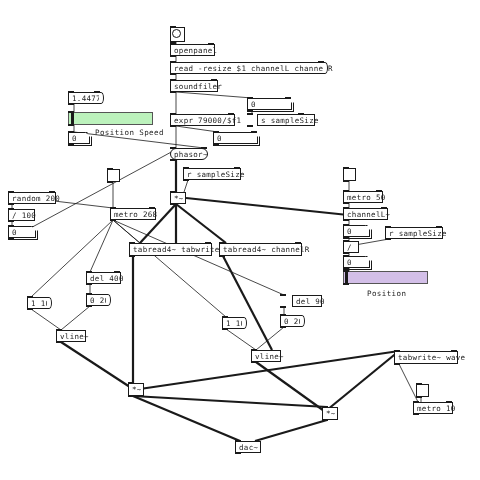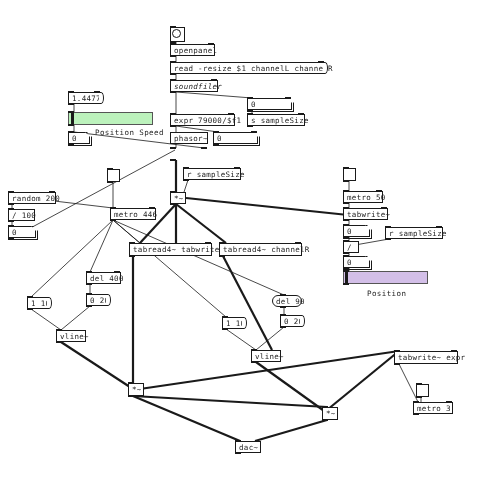--- a/index.html
+++ b/index.html
@@ -190,43 +190,43 @@
       <div class="nub" style="left: 170px; top: 41px;"></div>
       <div class="nub" style="left: 170px; top: 26px;"></div>
       <div class="node obj" style="left: 170px; top: 44px; width: 45px; height: 12px;">openpanel</div>
       <div class="nub" style="left: 170px; top: 43px;"></div>
       <div class="nub" style="left: 170px; top: 55px;"></div>
       <div class="nub" style="left: 208px; top: 43px;"></div>
       <div class="node msg" style="left: 170px; top: 62px; width: 155px; height: 12px;">read -resize $1 channelL channelR</div>
       <div class="nub" style="left: 170px; top: 61px;"></div>
       <div class="nub" style="left: 170px; top: 73px;"></div>
       <div class="nub" style="left: 318px; top: 61px;"></div>
-      <div class="node obj" style="left: 170px; top: 80px; width: 48px; height: 12px; font-style: italic;">soundfiler</div>
+      <div class="node obj" style="left: 170px; top: 80px; width: 48px; height: 12px;">soundfiler</div>
       <div class="nub" style="left: 170px; top: 79px;"></div>
       <div class="nub" style="left: 170px; top: 91px;"></div>
       <div class="nub" style="left: 211px; top: 79px;"></div>
       <div class="node num" style="left: 247px; top: 98px; width: 45px; height: 12px;">0</div>
       <div class="num-outline" style="left: 247px; top: 98px; width: 45px; height: 12px;"></div>
       <div class="nub" style="left: 247px; top: 97px;"></div>
       <div class="nub" style="left: 247px; top: 109px;"></div>
       <div class="nub" style="left: 285px; top: 97px;"></div>
-      <div class="node obj" style="left: 247px; top: 114px; width: 58px; height: 12px;">s sampleSize</div>
+      <div class="node obj" style="left: 257px; top: 114px; width: 58px; height: 12px;">s sampleSize</div>
       <div class="nub" style="left: 247px; top: 113px;"></div>
       <div class="nub" style="left: 247px; top: 125px;"></div>
       <div class="nub" style="left: 298px; top: 113px;"></div>
       <div class="node obj" style="left: 170px; top: 114px; width: 65px; height: 12px;">expr 79000/$f1</div>
       <div class="nub" style="left: 170px; top: 113px;"></div>
       <div class="nub" style="left: 170px; top: 125px;"></div>
       <div class="nub" style="left: 228px; top: 113px;"></div>
       <div class="node num" style="left: 213px; top: 132px; width: 45px; height: 12px;">0</div>
       <div class="num-outline" style="left: 213px; top: 132px; width: 45px; height: 12px;"></div>
       <div class="nub" style="left: 213px; top: 131px;"></div>
       <div class="nub" style="left: 213px; top: 143px;"></div>
       <div class="nub" style="left: 251px; top: 131px;"></div>
-      <div class="node obj" style="left: 170px; top: 132px; width: 38px; height: 12px;">phasor~</div>
+      <div class="node obj" style="left: 170px; top: 148px; width: 38px; height: 12px; border-radius: 6px;">phasor~</div>
       <div class="nub" style="left: 170px; top: 147px;"></div>
       <div class="nub" style="left: 170px; top: 159px;"></div>
       <div class="nub" style="left: 201px; top: 147px;"></div>
       <div class="node obj" style="left: 183px; top: 168px; width: 58px; height: 12px;">r sampleSize</div>
       <div class="nub" style="left: 183px; top: 167px;"></div>
       <div class="nub" style="left: 183px; top: 179px;"></div>
       <div class="nub" style="left: 234px; top: 167px;"></div>
       <div class="node obj" style="left: 170px; top: 192px; width: 16px; height: 12px;">*~</div>
       <div class="nub" style="left: 170px; top: 191px;"></div>
       <div class="nub" style="left: 170px; top: 203px;"></div>
@@ -251,21 +251,21 @@
       <div class="node obj" style="left: 8px; top: 209px; width: 27px; height: 12px;">/ 100</div>
       <div class="nub" style="left: 8px; top: 208px;"></div>
       <div class="nub" style="left: 8px; top: 220px;"></div>
       <div class="node num" style="left: 8px; top: 226px; width: 28px; height: 12px;">0</div>
       <div class="num-outline" style="left: 8px; top: 226px; width: 28px; height: 12px;"></div>
       <div class="nub" style="left: 8px; top: 225px;"></div>
       <div class="nub" style="left: 8px; top: 237px;"></div>
       <div class="toggle" style="left: 107px; top: 169px; width: 13px; height: 13px;"></div>
       <div class="nub" style="left: 107px; top: 181px;"></div>
       <div class="nub" style="left: 107px; top: 168px;"></div>
-      <div class="node obj" style="left: 110px; top: 208px; width: 46px; height: 12px;">metro 446</div>
+      <div class="node obj" style="left: 110px; top: 208px; width: 46px; height: 12px;">metro 268</div>
       <div class="nub" style="left: 110px; top: 207px;"></div>
       <div class="nub" style="left: 110px; top: 219px;"></div>
       <div class="nub" style="left: 149px; top: 207px;"></div>
       <div class="node obj" style="left: 129px; top: 243px; width: 83px; height: 13px;">tabread4~ tabwrite</div>
       <div class="nub" style="left: 129px; top: 242px;"></div>
       <div class="nub" style="left: 129px; top: 255px;"></div>
       <div class="nub" style="left: 205px; top: 242px;"></div>
       <div class="node obj" style="left: 219px; top: 243px; width: 83px; height: 13px;">tabread4~ channelR</div>
       <div class="nub" style="left: 219px; top: 242px;"></div>
       <div class="nub" style="left: 219px; top: 255px;"></div>
@@ -276,40 +276,40 @@
       <div class="nub" style="left: 114px; top: 271px;"></div>
       <div class="node msg" style="left: 86px; top: 294px; width: 22px; height: 12px;">0 20</div>
       <div class="nub" style="left: 86px; top: 293px;"></div>
       <div class="nub" style="left: 86px; top: 305px;"></div>
       <div class="node msg" style="left: 27px; top: 297px; width: 22px; height: 12px;">1 10</div>
       <div class="nub" style="left: 27px; top: 296px;"></div>
       <div class="nub" style="left: 27px; top: 308px;"></div>
       <div class="node obj" style="left: 56px; top: 330px; width: 30px; height: 12px;">vline~</div>
       <div class="nub" style="left: 56px; top: 329px;"></div>
       <div class="nub" style="left: 56px; top: 341px;"></div>
-      <div class="node obj" style="left: 272px; top: 295px; width: 30px; height: 12px; border-radius: 6px;">del 90</div>
+      <div class="node obj" style="left: 292px; top: 295px; width: 30px; height: 12px;">del 90</div>
       <div class="nub" style="left: 280px; top: 294px;"></div>
       <div class="nub" style="left: 280px; top: 306px;"></div>
       <div class="node msg" style="left: 280px; top: 315px; width: 22px; height: 12px;">0 20</div>
       <div class="nub" style="left: 280px; top: 314px;"></div>
       <div class="nub" style="left: 280px; top: 326px;"></div>
       <div class="node msg" style="left: 222px; top: 317px; width: 22px; height: 12px;">1 10</div>
       <div class="nub" style="left: 222px; top: 316px;"></div>
       <div class="nub" style="left: 222px; top: 328px;"></div>
       <div class="node obj" style="left: 251px; top: 350px; width: 30px; height: 12px;">vline~</div>
       <div class="nub" style="left: 251px; top: 349px;"></div>
       <div class="nub" style="left: 251px; top: 361px;"></div>
       <div class="toggle" style="left: 343px; top: 168px; width: 13px; height: 13px;"></div>
       <div class="nub" style="left: 343px; top: 180px;"></div>
       <div class="nub" style="left: 343px; top: 167px;"></div>
       <div class="node obj" style="left: 343px; top: 191px; width: 40px; height: 12px;">metro 50</div>
       <div class="nub" style="left: 343px; top: 190px;"></div>
       <div class="nub" style="left: 343px; top: 202px;"></div>
       <div class="nub" style="left: 376px; top: 190px;"></div>
-      <div class="node obj" style="left: 343px; top: 208px; width: 45px; height: 12px;">tabwrite~</div>
+      <div class="node obj" style="left: 343px; top: 208px; width: 45px; height: 12px;">channelL~</div>
       <div class="nub" style="left: 343px; top: 207px;"></div>
       <div class="nub" style="left: 343px; top: 219px;"></div>
       <div class="nub" style="left: 381px; top: 207px;"></div>
       <div class="node num" style="left: 343px; top: 225px; width: 27px; height: 12px;">0</div>
       <div class="num-outline" style="left: 343px; top: 225px; width: 27px; height: 12px;"></div>
       <div class="nub" style="left: 343px; top: 224px;"></div>
       <div class="nub" style="left: 343px; top: 236px;"></div>
       <div class="node obj" style="left: 385px; top: 227px; width: 58px; height: 12px;">r sampleSize</div>
       <div class="nub" style="left: 385px; top: 226px;"></div>
       <div class="nub" style="left: 385px; top: 238px;"></div>
@@ -329,25 +329,25 @@
       <div class="label" style="left: 367px; top: 289px;">Position</div>
       <div class="node obj" style="left: 128px; top: 383px; width: 16px; height: 13px;">*~</div>
       <div class="nub" style="left: 128px; top: 382px;"></div>
       <div class="nub" style="left: 128px; top: 395px;"></div>
       <div class="node obj" style="left: 322px; top: 407px; width: 16px; height: 13px;">*~</div>
       <div class="nub" style="left: 322px; top: 406px;"></div>
       <div class="nub" style="left: 322px; top: 419px;"></div>
       <div class="node obj" style="left: 235px; top: 441px; width: 26px; height: 12px;">dac~</div>
       <div class="nub" style="left: 235px; top: 440px;"></div>
       <div class="nub" style="left: 235px; top: 452px;"></div>
-      <div class="node obj" style="left: 394px; top: 351px; width: 64px; height: 13px;">tabwrite~ expr</div>
+      <div class="node obj" style="left: 394px; top: 351px; width: 64px; height: 13px;">tabwrite~ wave</div>
       <div class="nub" style="left: 394px; top: 350px;"></div>
       <div class="nub" style="left: 394px; top: 363px;"></div>
       <div class="nub" style="left: 451px; top: 350px;"></div>
       <div class="toggle" style="left: 416px; top: 384px; width: 13px; height: 13px;"></div>
       <div class="nub" style="left: 416px; top: 396px;"></div>
       <div class="nub" style="left: 416px; top: 383px;"></div>
-      <div class="node obj" style="left: 413px; top: 402px; width: 40px; height: 12px;">metro 3</div>
+      <div class="node obj" style="left: 413px; top: 402px; width: 40px; height: 12px;">metro 10</div>
       <div class="nub" style="left: 413px; top: 401px;"></div>
       <div class="nub" style="left: 413px; top: 413px;"></div>
       <div class="nub" style="left: 446px; top: 401px;"></div>
     </div>
 </div>
 
 </body></html>

